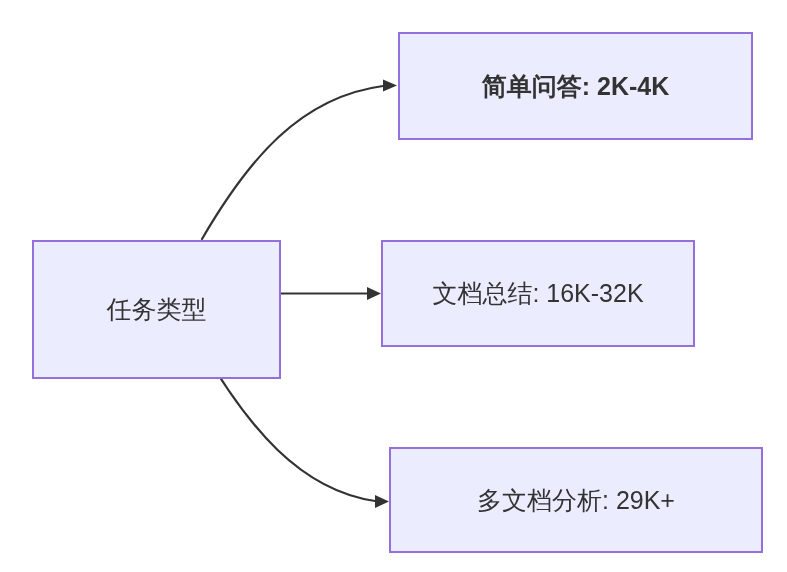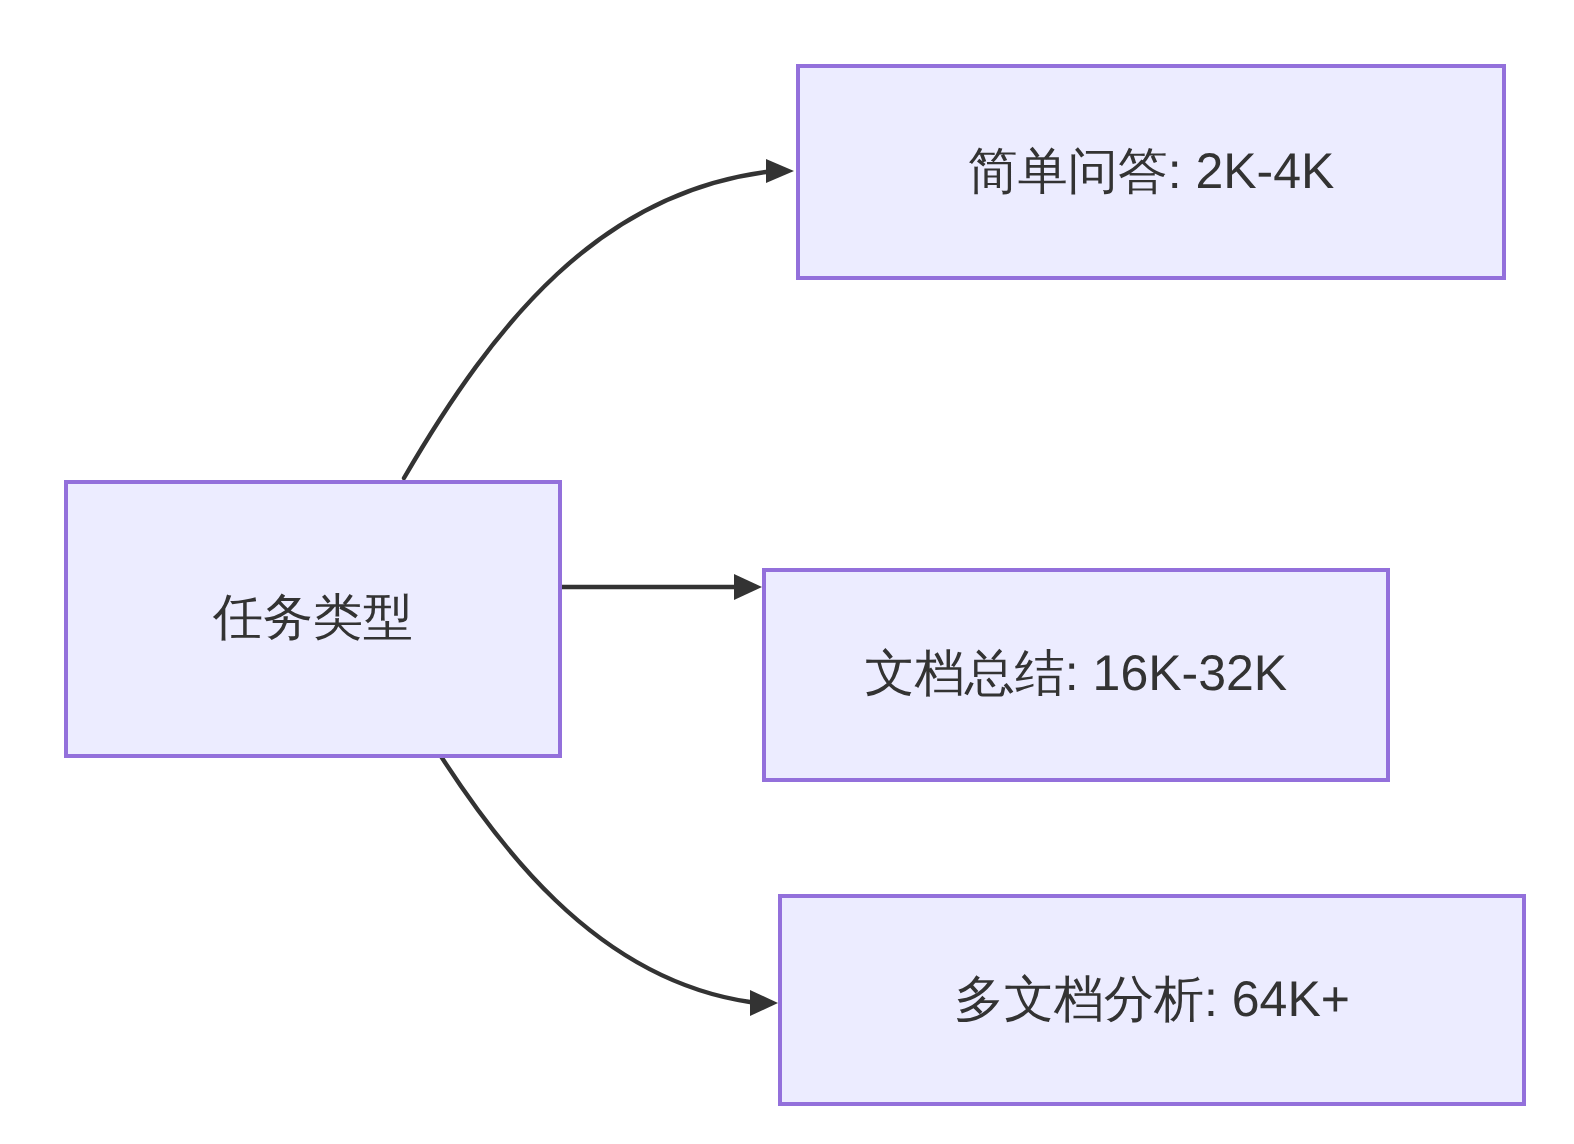--- a/index.html
+++ b/index.html
@@ -75,25 +75,25 @@
     <g>
       <path class="edge-line" d="M202,348 C248,427 300,490 375,501"></path>
       <polygon class="edge-arrowhead" points="375,495 389,501.5 375,508"></polygon>
     </g>
   </svg>
 
   <div class="node" style="left:32px; top:240px; width:249px; height:139px;">
     <span class="node-label">任务类型</span>
   </div>
 
-  <div class="node" style="left:398px; top:32px; width:355px; height:108px;">
+  <div class="node" style="left:398px; top:32px; width:355px; height:108px;font-weight:bold;">
     <span class="node-label">简单问答: 2K-4K</span>
   </div>
 
-  <div class="node" style="left:381px; top:240px; width:314px; height:107px;margin-top:44px;">
+  <div class="node" style="left:381px; top:240px; width:314px; height:107px;">
     <span class="node-label">文档总结: 16K-32K</span>
   </div>
 
   <div class="node" style="left:389px; top:447px; width:374px; height:106px;">
-    <span class="node-label">多文档分析: 64K+</span>
+    <span class="node-label">多文档分析: 29K+</span>
   </div>
 
 </div>
 
 </body></html>

